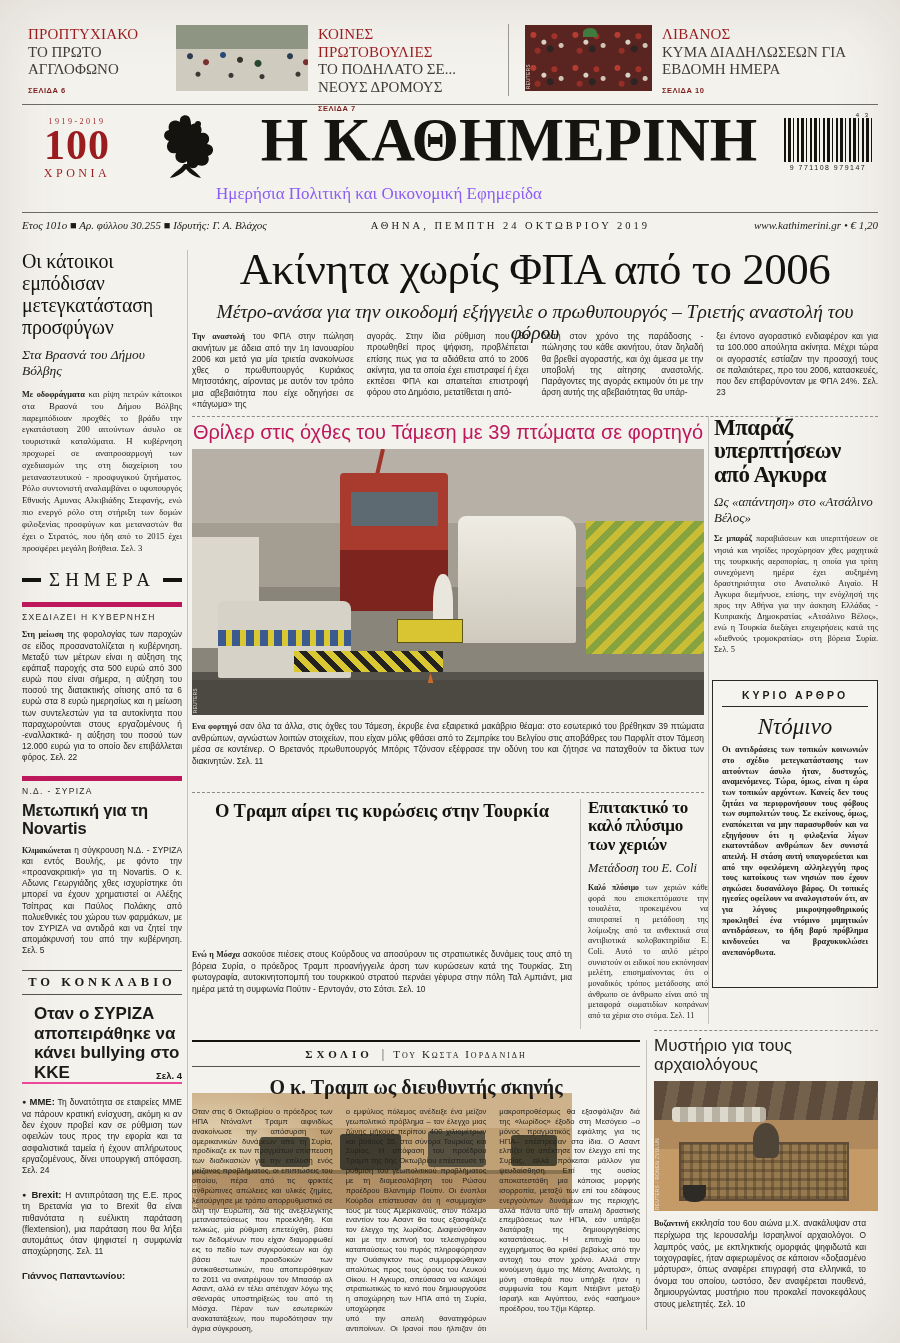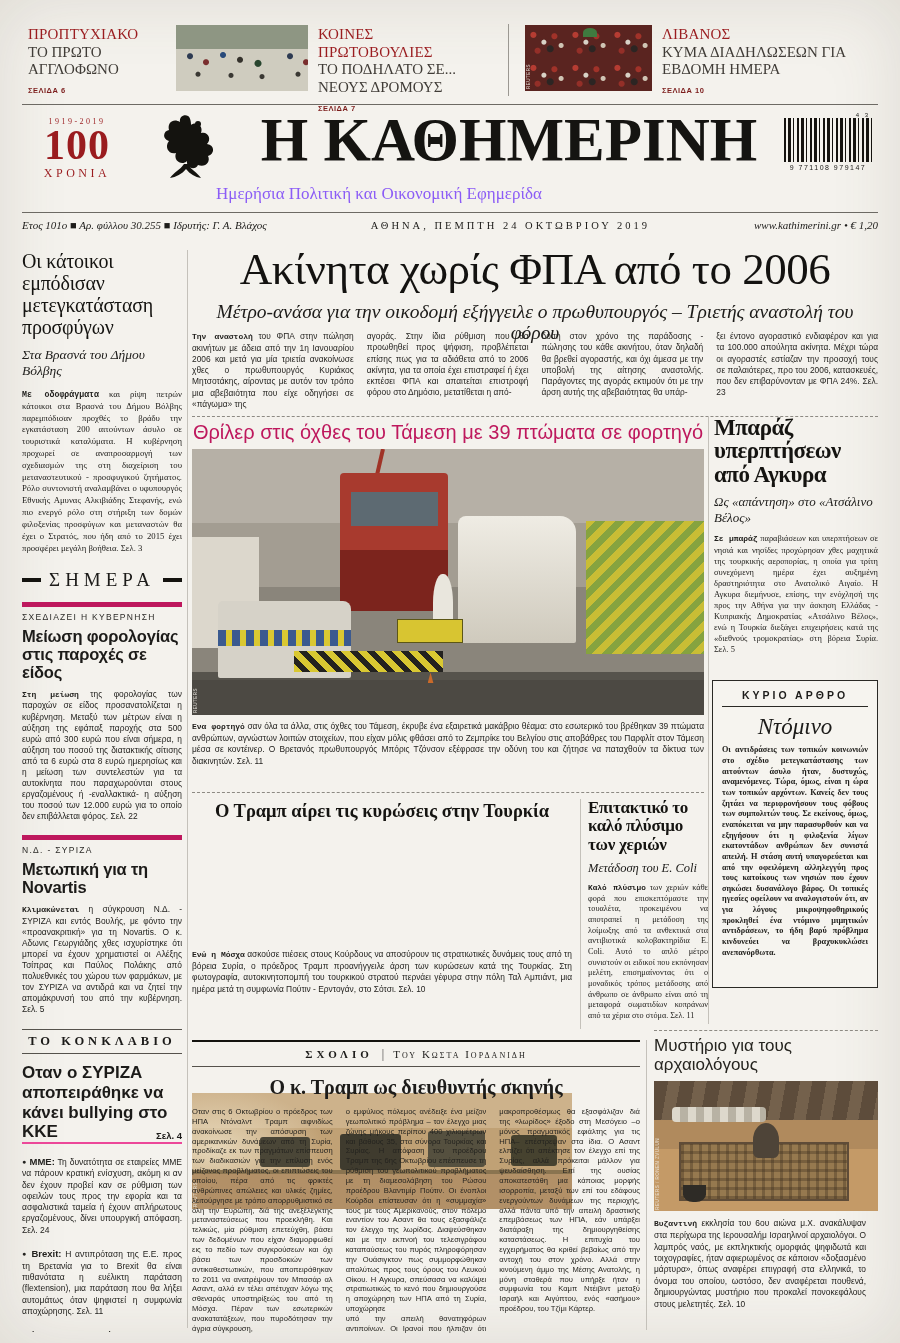--- a/index.html
+++ b/index.html
@@ -53,35 +53,35 @@
             padding-top:6px;display:flex;justify-content:space-between;align-items:baseline;}
   .dl-side{font:italic 11px "Liberation Serif",serif;}
   .dl-center{font:10.5px "Liberation Serif",serif;letter-spacing:3px;}
 
   
   .rail{position:absolute;left:22px;top:250px;width:160px;height:1082px;overflow:hidden;}
   .rail-divider{position:absolute;left:187px;top:250px;height:1078px;width:1px;background:var(--soft);}
   .ref-title{font:20px/1.1 "Liberation Serif",serif;letter-spacing:-.2px;color:#151411;}
   .ref-deck{font:italic 13.5px/1.18 "Liberation Serif",serif;margin-top:9px;}
   .ref-body{font:8.7px/1.36 "Liberation Serif",serif;text-align:justify;margin-top:10px;color:#22211e;}
-  .lead-b{font-family:Liberation Mono, monospace;font-weight:bold;font-size:.95em;}
+  .lead-b{font-family:Liberation Serif, serif;font-weight:bold;font-size:.95em;}
 
   .simera-hd{margin-top:16px;display:flex;align-items:center;gap:8px;}
   .simera-hd .bar{flex:1;height:4px;background:#14130f;}
   .simera-hd .txt{font:19px/1 "Liberation Serif",serif;letter-spacing:5px;}
 
   .item{border-top:5px solid #be185d;margin-top:13px;padding-top:5px;}
   .kicker2{font:8.5px "Liberation Sans",sans-serif;letter-spacing:1.3px;color:#2b2a27;}
   .item-title{font:bold 16.5px/1.08 "Liberation Sans",sans-serif;margin-top:6px;letter-spacing:-.2px;}
   .item-body{font:8.4px/1.32 "Liberation Sans",sans-serif;text-align:justify;margin-top:7px;color:#23221f;}
 
   .konk{margin-top:14px;border-top:1px solid #55524c;padding-top:4px;border-bottom:2px solid #ec4899;}
   .konk-label{text-align:center;font:bold 12.5px "Liberation Serif",serif;letter-spacing:4px;
               border-bottom:1px solid #55524c;padding-bottom:4px;}
-  .konk-title{position:relative;font:bold 17px/1.15 "Liberation Sans",sans-serif;margin-top:9px;padding-right:2px;}
+  .konk-title{position:relative;font:bold 17px/1.15 "Liberation Sans",sans-serif;margin-top:9px;padding-right:2px;margin-left:12px;}
   .konk-page{position:absolute;right:0;bottom:1px;font:bold 9.5px "Liberation Sans",sans-serif;}
 
   .brief{margin-top:12px;font:8.5px/1.33 "Liberation Sans",sans-serif;text-align:justify;color:#23221f;}
   .brief .blabel{font-weight:bold;font-size:9.5px;}
   .bdot{font-size:7px;vertical-align:1px;}
 
   
   .lead-head{position:absolute;left:192px;top:246px;width:686px;text-align:center;
              font:45px/1.05 "Liberation Serif",serif;letter-spacing:-.5px;color:#131210;}
   .lead-deck{position:absolute;left:192px;top:301px;width:686px;text-align:center;
@@ -280,21 +280,20 @@
     </div>
 
     <div class="simera-hd">
       <span class="bar"></span>
       <span class="txt">ΣΗΜΕΡΑ</span>
       <span class="bar"></span>
     </div>
 
     <div class="item">
       <div class="kicker2">ΣΧΕΔΙΑΖΕΙ Η ΚΥΒΕΡΝΗΣΗ</div>
-      <div class="item-title">Μείωση φορολογίας στις παροχές σε είδος</div>
       <div class="item-body"><span class="lead-b">Στη μείωση</span><span> της φορολογίας των παροχών σε είδος προσανατολίζεται η κυβέρνηση. Μεταξύ των μέτρων είναι η αύξηση της εφάπαξ παροχής στα 500 ευρώ από 300 ευρώ που είναι σήμερα, η αύξηση του ποσού της διατακτικής σίτισης από τα 6 ευρώ στα 8 ευρώ ημερησίως και η μείωση των συντελεστών για τα αυτοκίνητα που παραχωρούνται στους εργαζομένους ή -εναλλακτικά- η αύξηση του ποσού των 12.000 ευρώ για το οποίο δεν επιβάλλεται φόρος. Σελ. 22</span></div>
     </div>
 
     <div class="item">
       <div class="kicker2">Ν.Δ. - ΣΥΡΙΖΑ</div>
       <div class="item-title">Μετωπική για τη Novartis</div>
       <div class="item-body"><span class="lead-b">Κλιμακώνεται</span><span> η σύγκρουση Ν.Δ. - ΣΥΡΙΖΑ και εντός Βουλής, με φόντο την «προανακριτική» για τη Novartis. Ο κ. Αδωνις Γεωργιάδης χθες ισχυρίστηκε ότι μπορεί να έχουν χρηματιστεί οι Αλέξης Τσίπρας και Παύλος Πολάκης από πολυεθνικές του χώρου των φαρμάκων, με τον ΣΥΡΙΖΑ να αντιδρά και να ζητεί την απομάκρυνσή του από την κυβέρνηση. Σελ. 5</span></div>
     </div>
 
     <div class="konk">

